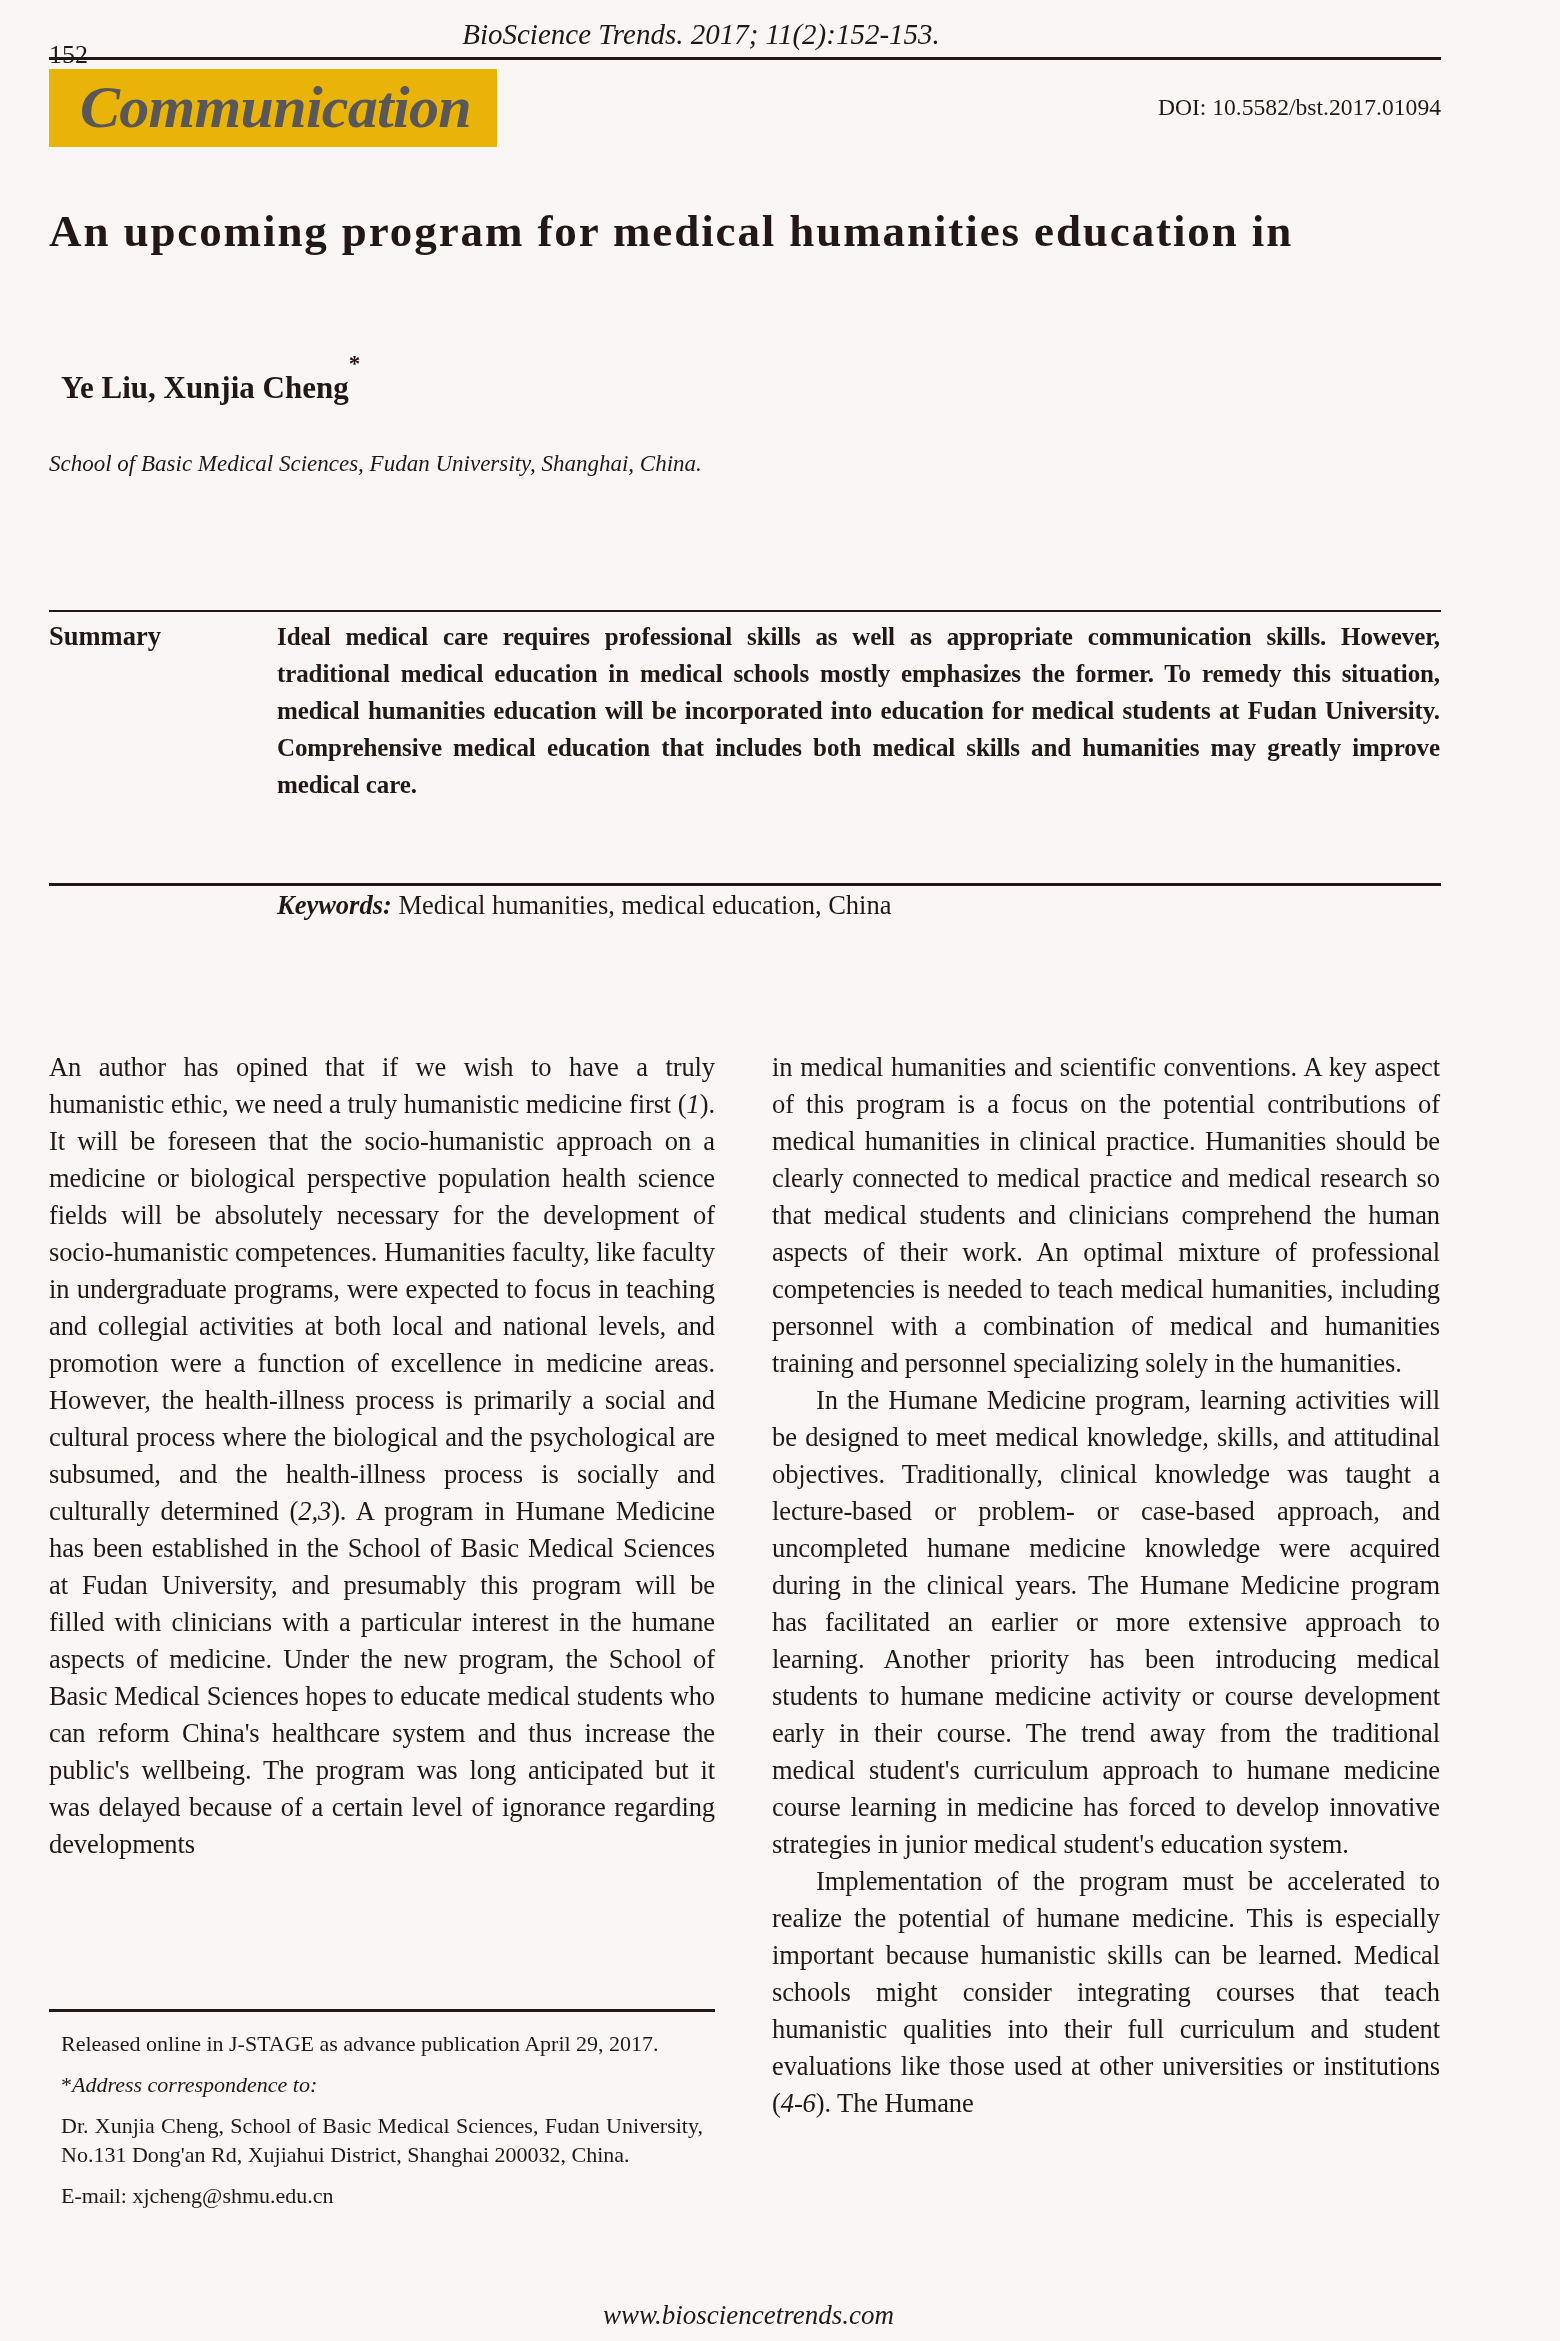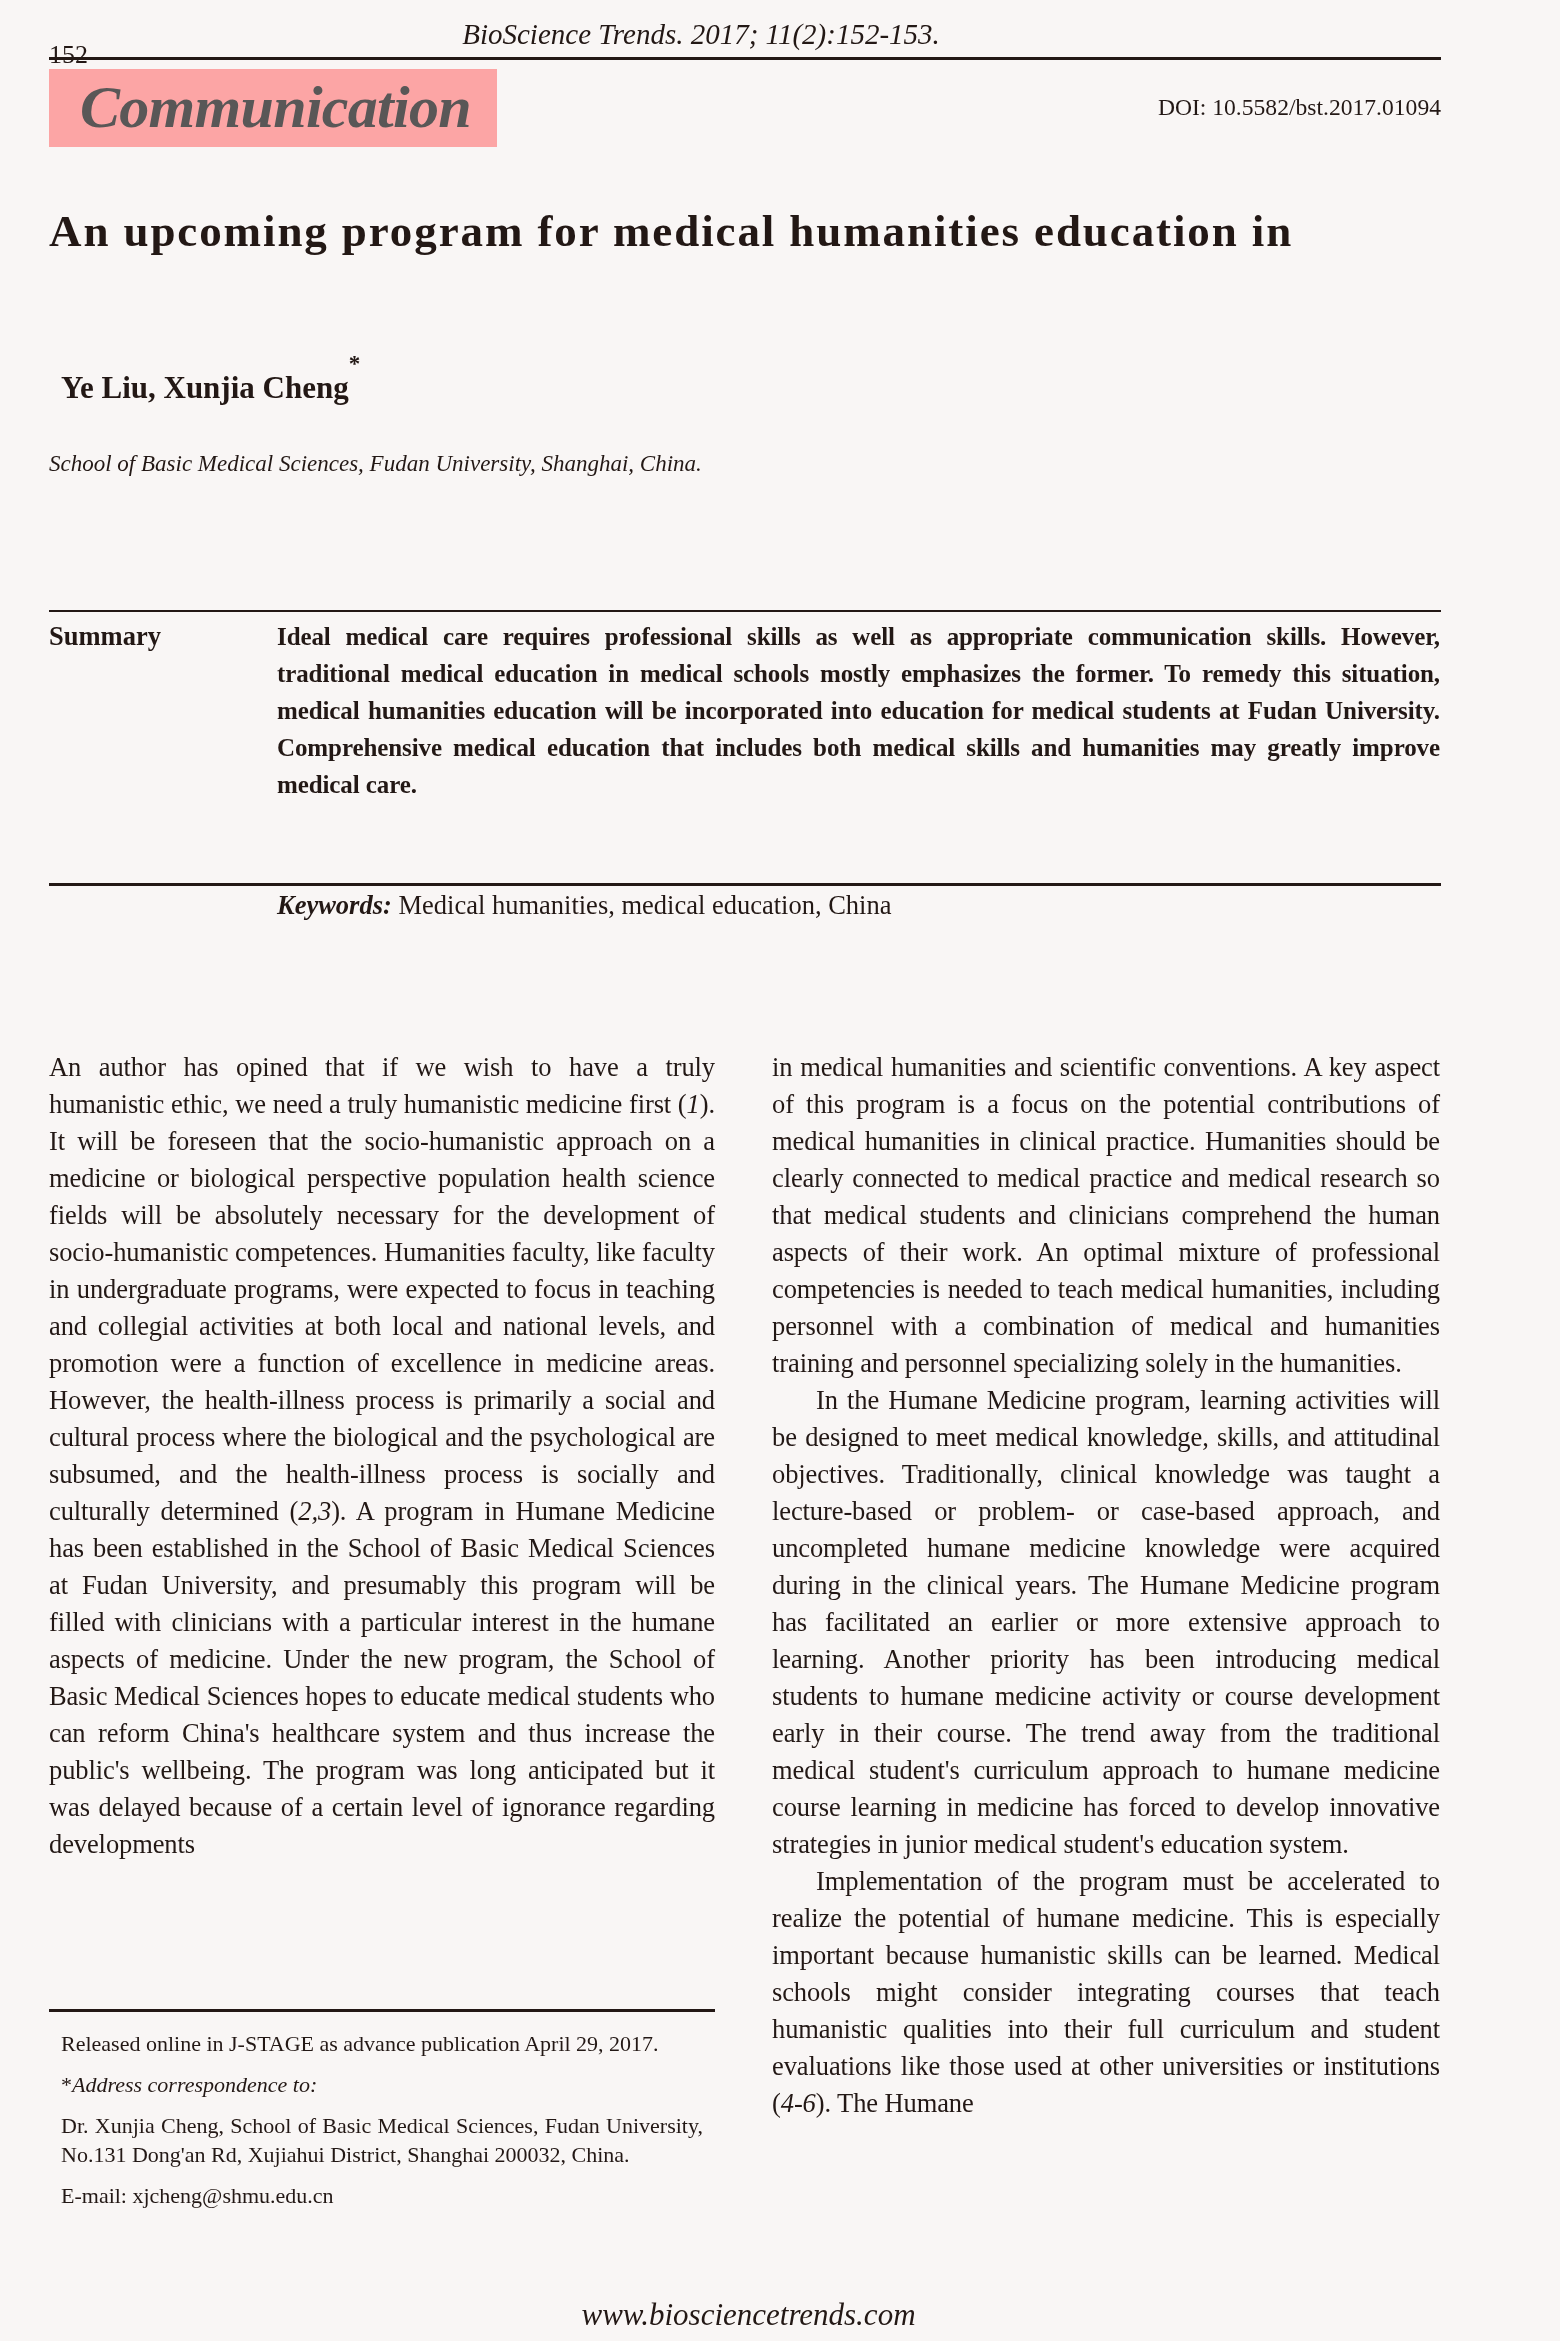--- a/index.html
+++ b/index.html
@@ -7,21 +7,21 @@
     width: 1561px; height: 2342px; position: relative; overflow: hidden;
     background: #f9f6f5; color: #231815;
     font-family: "Liberation Serif", "DejaVu Serif", serif;
   }
   .abs { position: absolute; }
   .page-num { left: 49px; top: 6px; font-size: 26px; line-height: 34px; margin-top: 32px; }
   .journal { left: 0; width: 1446px; top: 17px; text-align: center; font-style: italic; font-size: 29px; line-height: 34px; padding-left: 7px; }
   .journal span { position: relative; left: -29px; }
   .rule { background: #231815; height: 2.9px; }
   .rule-head { left: 49px; width: 1392px; top: 57px; }
-  .section-box { left: 49px; top: 69px; width: 448px; height: 78px; background: #fca5a5; }
+  .section-box { left: 49px; top: 69px; width: 448px; height: 78px; background: #eab308; }
   .section-box span { position: absolute; left: 31px; top: 4.3px; font-size: 60px; line-height: 69px; font-style: italic; font-weight: bold; color: #595757; letter-spacing: -0.7px; }
   .doi { right: 120px; top: 93px; font-size: 23.6px; line-height: 29px; }
   .title { left: 49px; top: 203px; width: 1401px; font-size: 45px; line-height: 57px; font-weight: bold; }
   .title .l1 { letter-spacing: 1.9px; white-space: nowrap; display: block; }
   .title .l2 { white-space: nowrap; display: block; letter-spacing: 0.2px; }
   .authors { left: 61px; top: 368px; font-size: 31px; line-height: 39px; font-weight: bold; }
   .authors sup { font-size: 23px; position: relative; top: -4.3px; vertical-align: top; line-height: 0; }
   .affil { left: 49px; top: 449px; font-size: 23px; line-height: 29px; font-style: italic; }
   .rule-sum-top { left: 49px; width: 1392px; top: 610px; height: 2.1px; }
   .rule-sum-bot { left: 49px; width: 1392px; top: 883px; height: 2.9px; }
@@ -33,21 +33,21 @@
   .col-left { left: 49px; width: 666px; }
   .col-right { left: 772px; width: 668px; }
   .col p { margin: 0; }
   .col p.indent { text-indent: 44px; }
   .col i { font-style: italic; }
   .rule-foot { left: 49px; width: 666px; top: 2009px; height: 2.9px; }
   .footnotes { left: 49px; top: 2017px; width: 666px; font-size: 22px; line-height: 29px; text-align: justify; }
   .footnotes p { margin: 12px; }
   .footnotes .gap { margin-top: 8.6px; }
   .footnotes i { font-style: italic; }
-  .footer-url { left: 0; width: 1561px; top: 2298px; text-align: center; font-size: 31px; line-height: 34px; font-style: italic; }
+  .footer-url { left: 0; width: 1561px; top: 2298px; text-align: center; font-size: 27px; line-height: 34px; font-style: italic; }
   .footer-url span { position: relative; left: -32px; }
 </style>
 </head>
 <body>
 
 <div class="abs page-num">152</div>
 <div class="abs journal"><span>BioScience Trends. 2017; 11(2):152-153.</span></div>
 <div class="abs rule rule-head"></div>
 
 <div class="abs section-box">

